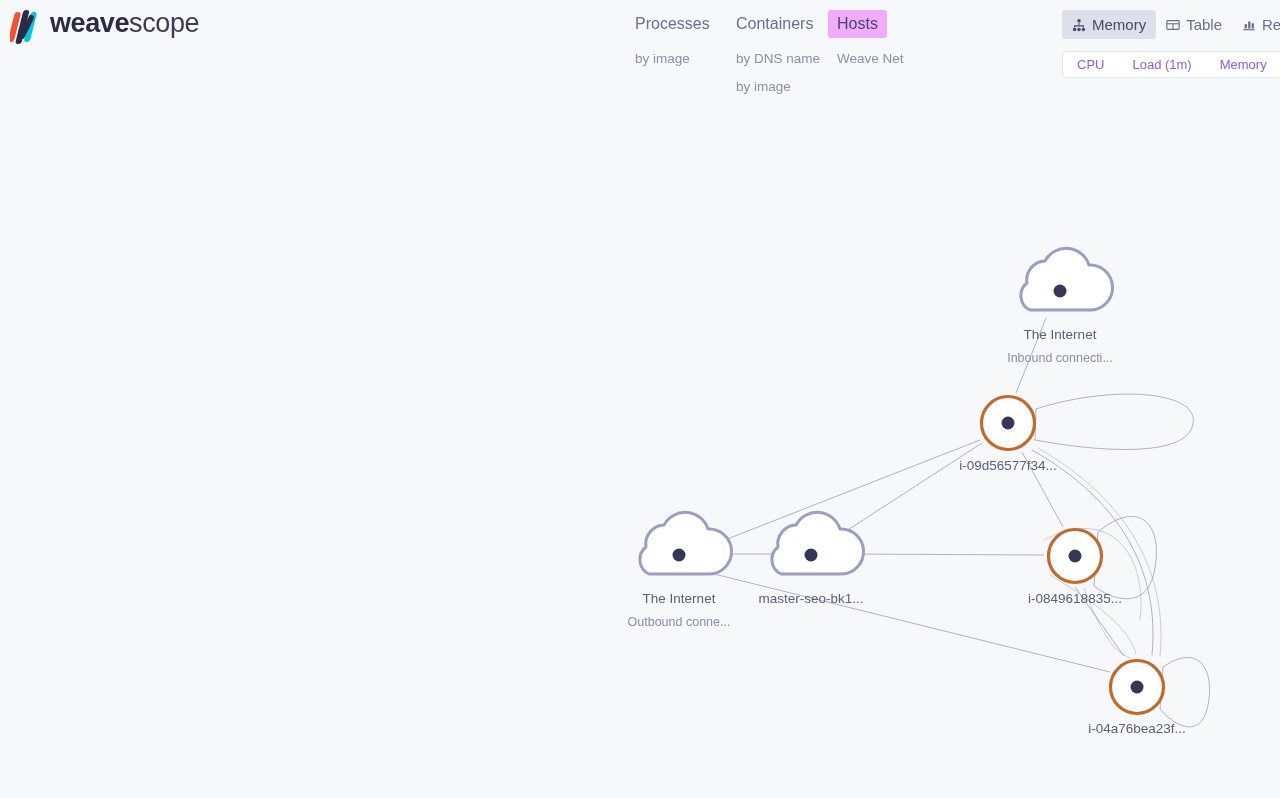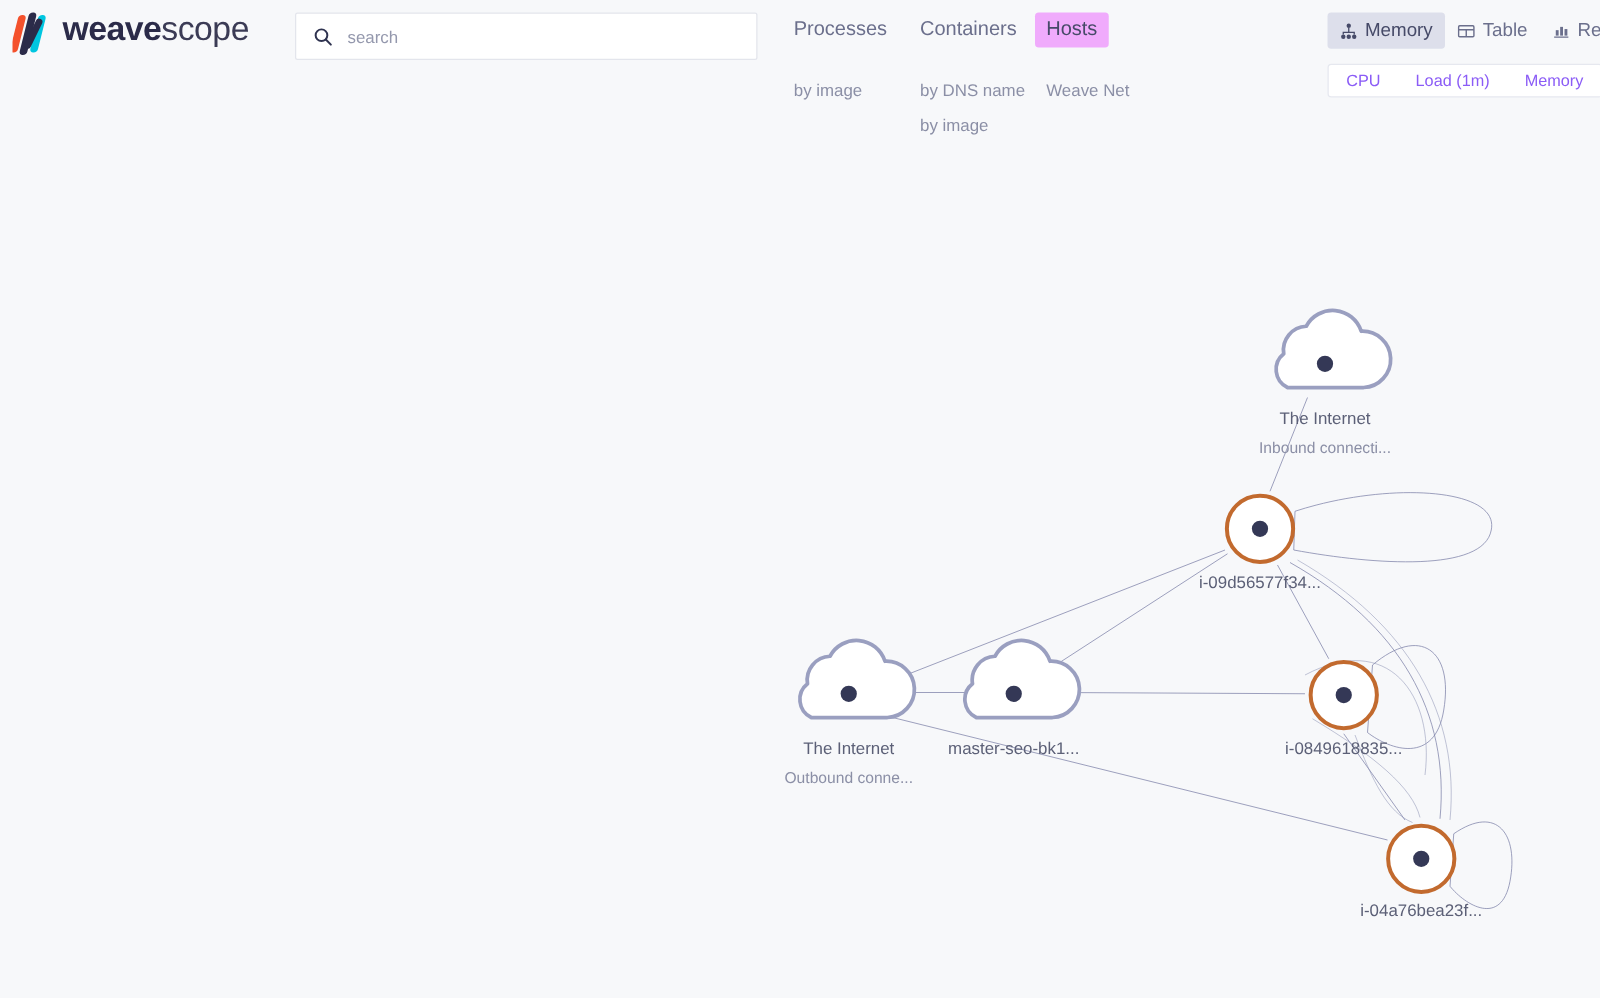--- a/index.html
+++ b/index.html
@@ -89,21 +89,21 @@
   }
   .topo-main, .topo-sub {
     white-space: nowrap;
     border-radius: 3px;
     cursor: pointer;
   }
   .topo-main {
     font-size: 16px;
     color: #6b6f8c;
     padding: 4px 9px;
-    margin-bottom: 21px;
+    margin-bottom: 7px;
     line-height: 20px;
   }
   .topo-main.selected {
     background: #f0abfc;
     color: #464a68;
   }
   .topo-sub {
     font-size: 13.5px;
     color: #8b8fa6;
     padding: 5px 9px;
@@ -301,27 +301,20 @@
       </g>
       <g transform="rotate(26 17 19)">
         <rect x="14" y="6" width="5.4" height="26" rx="2.7" fill="#2b2b49"></rect>
       </g>
     </svg>
     <div id="logo-text">
       <span class="weave">weave</span><span class="scope">scope</span>
     </div>
   </div>
 
-  <div id="search-box">
-    <svg id="search-icon" width="15" height="15" viewBox="0 0 16 16">
-      <circle cx="6.6" cy="6.6" r="5" fill="none" stroke="#2f3350" stroke-width="1.7"></circle>
-      <line x1="10.3" y1="10.3" x2="14.6" y2="14.6" stroke="#2f3350" stroke-width="1.7" stroke-linecap="round"></line>
-    </svg>
-    <input id="search-input" type="text" placeholder="search" style="">
-  </div>
 
   <div id="topologies">
 
     <div class="topo-col">
       <div class="topo-main">Processes</div>
       <div class="topo-sub">by image</div>
     </div>
 
     <div class="topo-col">
       <div class="topo-main">Containers</div>

